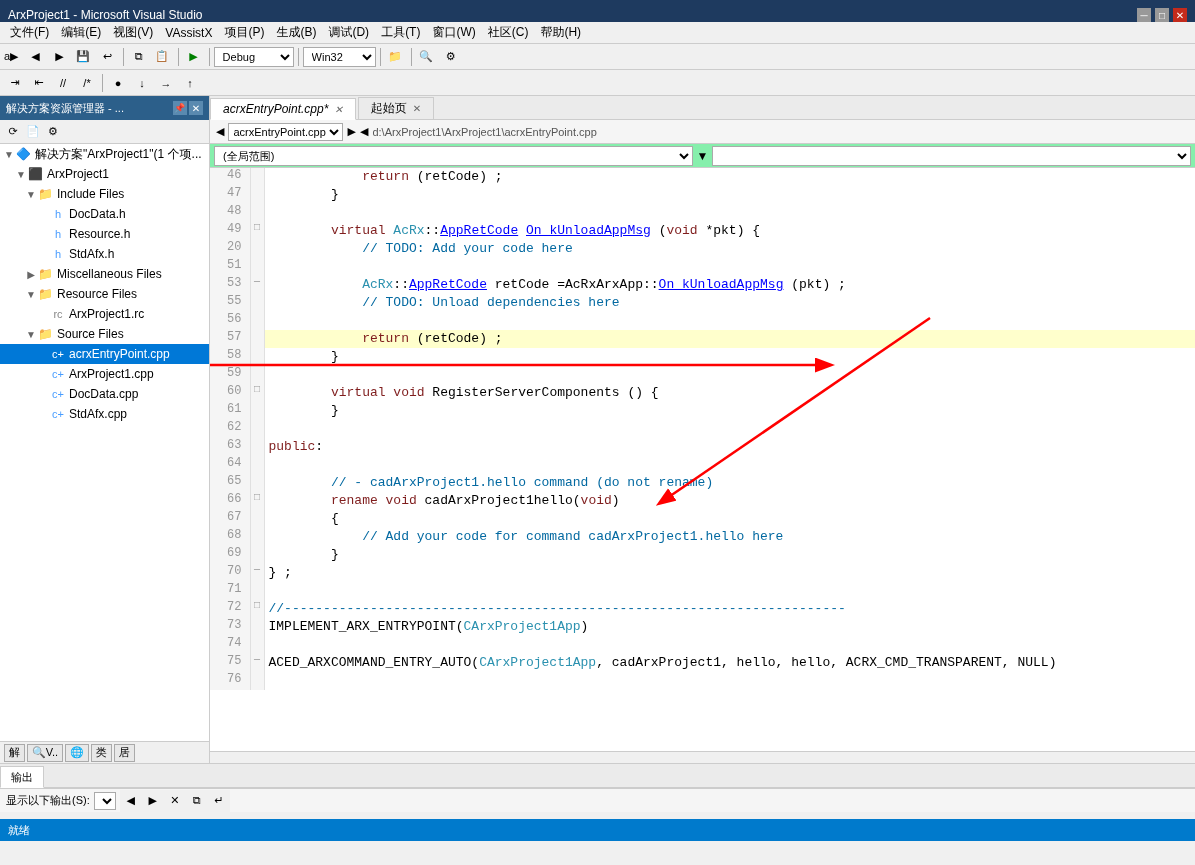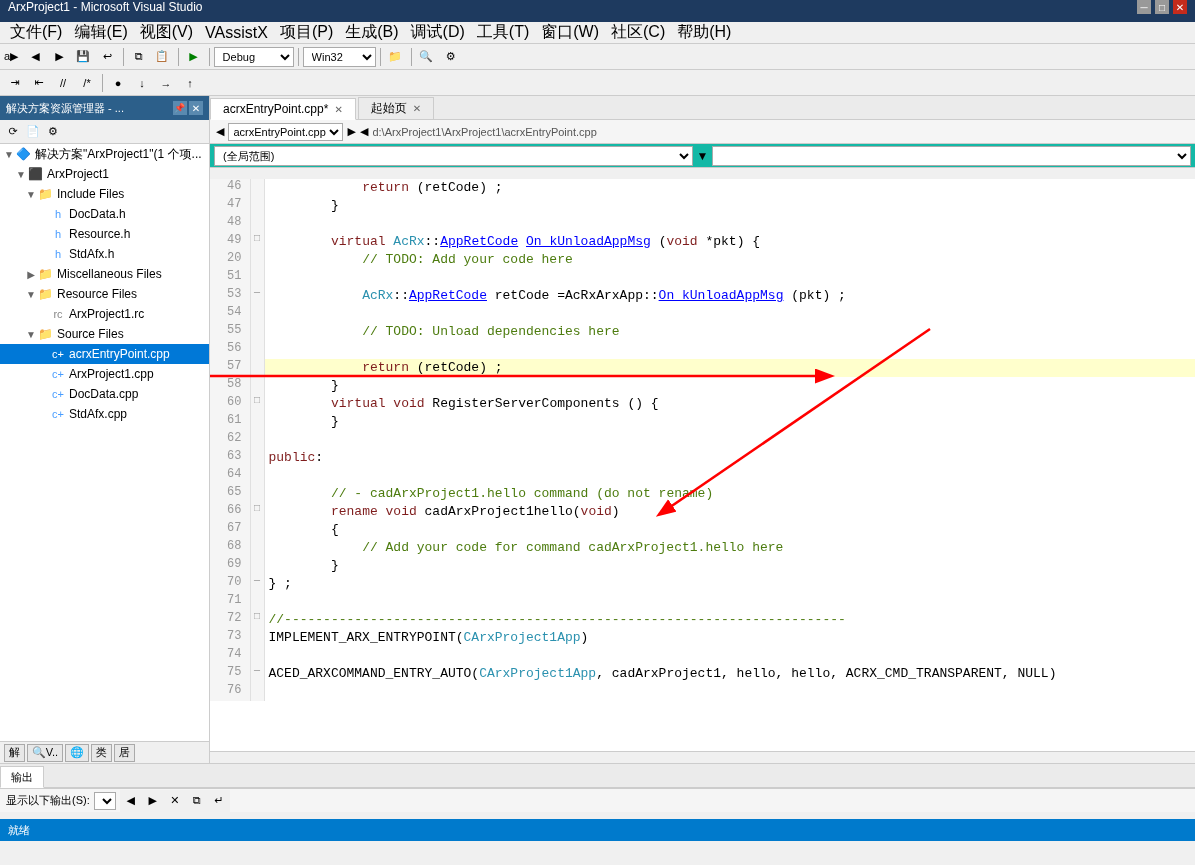--- a/index.html
+++ b/index.html
@@ -4,35 +4,35 @@
   <style>
     * { margin: 0; padding: 0; box-sizing: border-box; }
     body { font-family: 'Segoe UI', sans-serif; font-size: 12px; background: #f0f0f0; width: 1195px; height: 865px; overflow: hidden; }
 
     
     #title-bar {
       background: #1e3a5f;
       color: white;
       height: 22px;
       display: flex;
-      align-items: flex-start;
+      align-items: flex-end;
       padding: 0 8px;
       font-size: 12px;
     }
     .title-btn { width: 14px; height: 14px; background: #999; border: none; cursor: pointer; font-size: 10px; color: white; display: flex; align-items: center; justify-content: center; }
 
     
     #menu-bar {
       background: #f0f0f0;
       height: 22px;
       display: flex;
       align-items: center;
       padding: 0 4px;
       border-bottom: 1px solid #ccc;
-      font-size: 16px;
+      font-size: 12px;
     }
     .menu-item {
       padding: 2px 6px;
       cursor: pointer;
     }
 
     
     #toolbar1 {
       background: #f0f0f0;
       height: 26px;
@@ -142,20 +142,21 @@
       border-bottom: none;
       background: #ebebeb;
       cursor: pointer;
       font-size: 12px;
       margin-right: 2px;
     }
     .tab.active {
       background: white;
       border-bottom: 1px solid white;
       margin-bottom: -1px;
+      font-style: italic;
     }
     .tab-close {
       margin-left: 6px;
       font-size: 10px;
       cursor: pointer;
       color: #666;
     }
 
     
     #editor-container {
@@ -169,21 +170,21 @@
       background: #f5f5f5;
       border-bottom: 1px solid #ccc;
       display: flex;
       align-items: center;
       padding: 0 6px;
       font-size: 11px;
       gap: 4px;
     }
     #editor-scope {
       height: 24px;
-      background: #14b8a6;
+      background: #86efac;
       border-bottom: 1px solid #ccc;
       display: flex;
       align-items: center;
       padding: 0 4px;
       gap: 4px;
     }
     #scope-select {
       flex: 1;
       height: 20px;
       border: 1px solid #aaa;
@@ -201,21 +202,20 @@
     }
 
     
     #code-editor {
       flex: 1;
       overflow: auto;
       background: white;
       font-family: 'Courier New', monospace;
       font-size: 13px;
       position: relative;
-      margin-top: 11px;
     }
     .code-table { border-collapse: collapse; width: 100%; }
     .line-num {
       width: 40px;
       text-align: right;
       padding-right: 8px;
       padding-left: 4px;
       color: #999;
       background: #f5f5f5;
       border-right: 1px solid #e0e0e0;
@@ -234,21 +234,21 @@
     }
     .code-line {
       padding: 0 4px;
       white-space: pre;
       line-height: 18px;
     }
     tr.current-line .code-line { background: #ffffcc; }
 
     
     .kw { color: #7f1d1d; }
-    .cmt { color: #4d7c0f; }
+    .cmt { color: #0369a1; }
     .type { color: #2b91af; }
 
     
     #bottom-area {
       height: 56px;
       background: #f0f0f0;
       border-top: 1px solid #ccc;
     }
     #bottom-tabs {
       height: 24px;
@@ -564,25 +564,20 @@
             <td class="code-line"> </td>
           </tr>
 
 
           <tr>
             <td class="line-num">53</td>
             <td class="fold-btn">—</td>
             <td class="code-line">            <span class="type">AcRx</span>::<span style="text-decoration:underline;color:#0000ff;">AppRetCode</span> retCode =AcRxArxApp::<span style="text-decoration:underline;color:#0000ff;">On_kUnloadAppMsg</span> (pkt) ;</td>
           </tr>
 
-          <tr>
-            <td class="line-num">54</td>
-            <td class="fold-btn"> </td>
-            <td class="code-line"> </td>
-          </tr>
 
           <tr>
             <td class="line-num">55</td>
             <td class="fold-btn"> </td>
             <td class="code-line">            <span class="cmt">// TODO: Unload dependencies here</span></td>
           </tr>
 
           <tr>
             <td class="line-num">56</td>
             <td class="fold-btn"> </td>
@@ -594,20 +589,25 @@
             <td class="fold-btn"> </td>
             <td class="code-line">            <span class="kw">return</span> (retCode) ;</td>
           </tr>
 
           <tr>
             <td class="line-num">58</td>
             <td class="fold-btn"> </td>
             <td class="code-line">        }</td>
           </tr>
 
+          <tr>
+            <td class="line-num">59</td>
+            <td class="fold-btn"> </td>
+            <td class="code-line"> </td>
+          </tr>
 
           <tr>
             <td class="line-num">60</td>
             <td class="fold-btn">□</td>
             <td class="code-line">        <span class="kw">virtual</span> <span class="kw">void</span> RegisterServerComponents () {</td>
           </tr>
 
           <tr>
             <td class="line-num">61</td>
             <td class="fold-btn"> </td>

